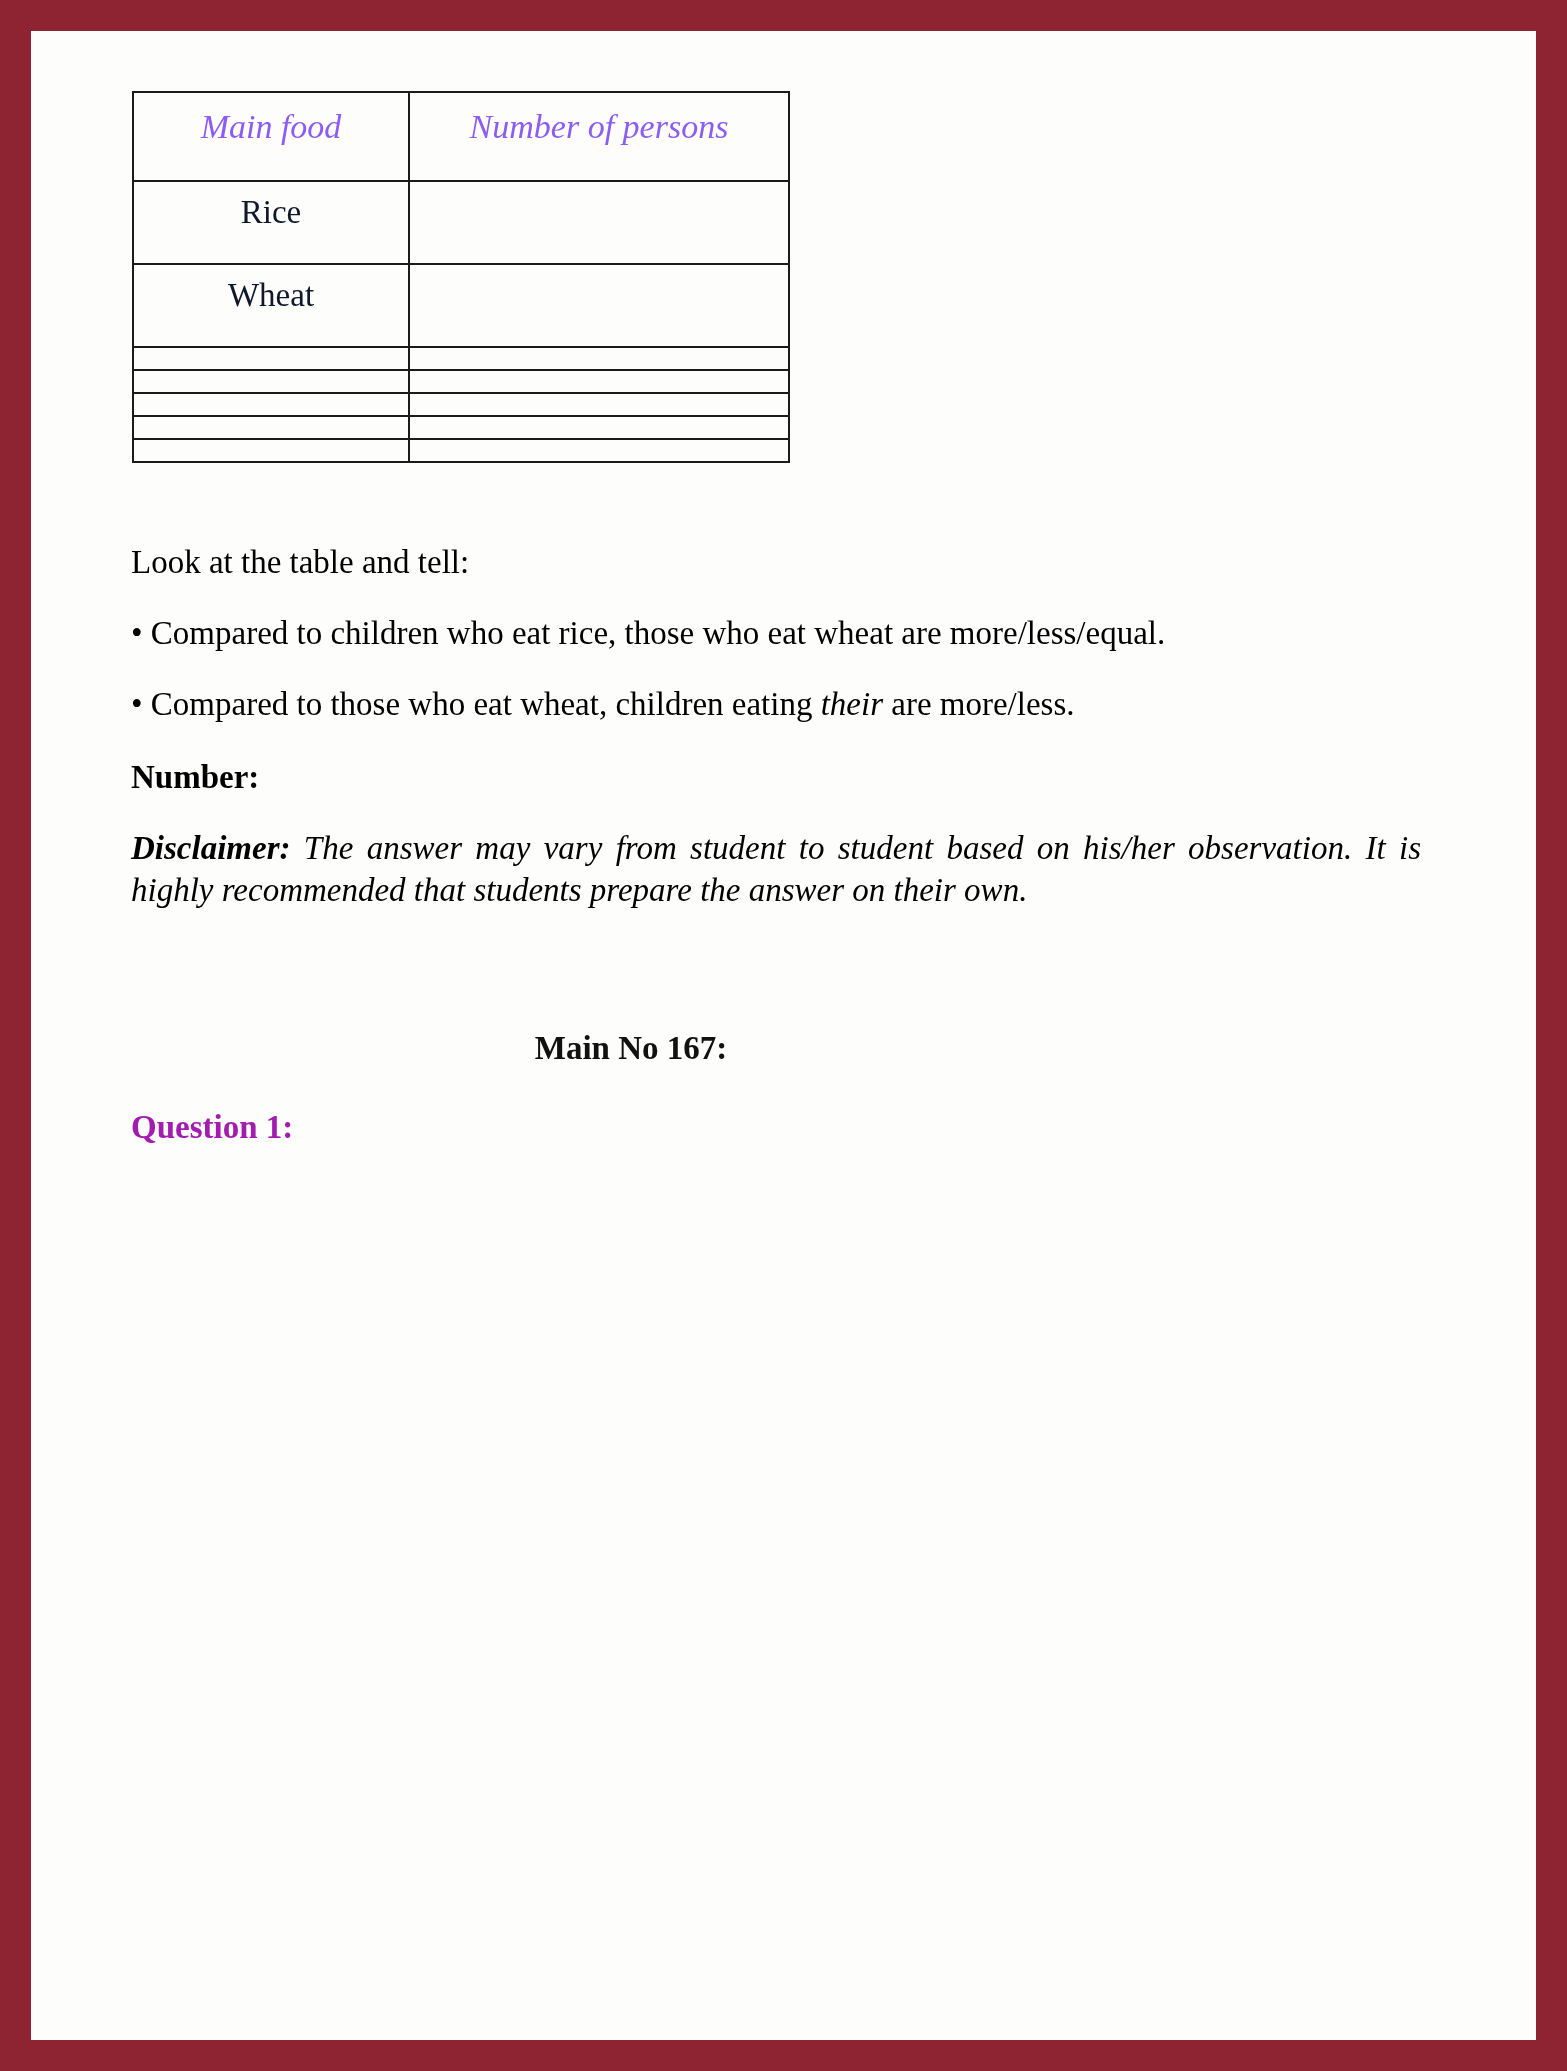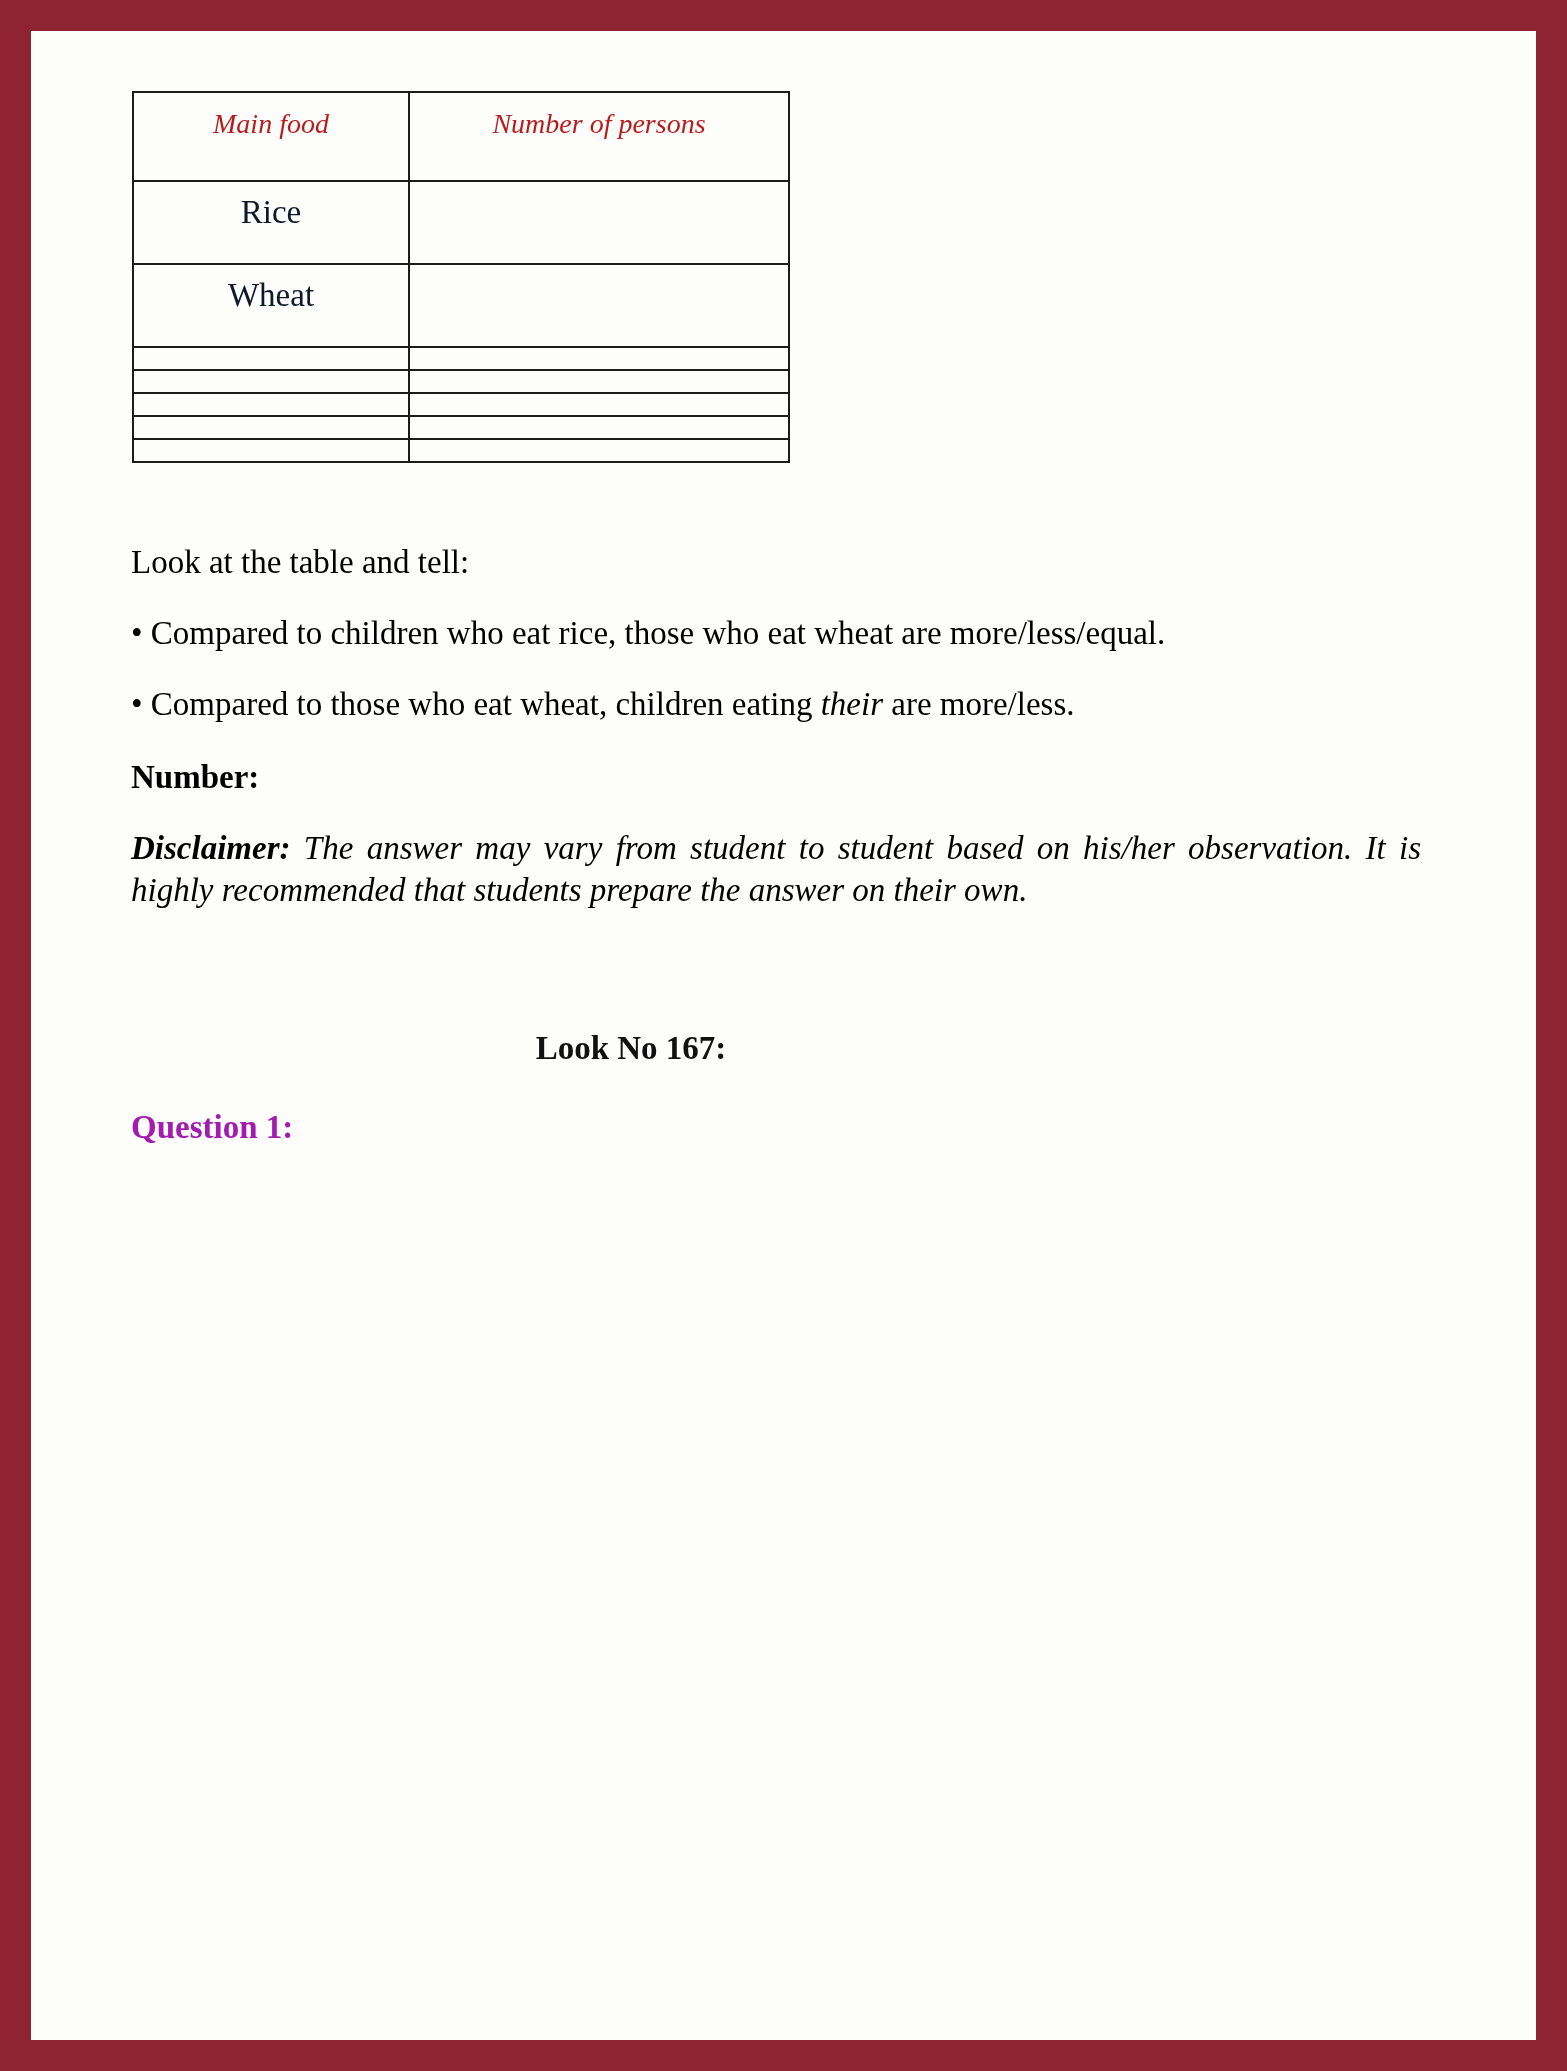--- a/index.html
+++ b/index.html
@@ -69,22 +69,22 @@
     text-align: center;
     vertical-align: top;
     background: #fdfdfb;
   }
   col.c1 { width: 276px; }
   col.c2 { width: 380px; }
 
   .hdr-cell {
     height: 89px;
     font-style: italic;
-    font-size: 28px;
-    color: #b91c1c;
+    font-size: 34px;
+    color: #8b5cf6;
     padding-top: 15px !important;
     box-sizing: border-box;
     font-weight: normal;
   }
   .hdr-cell span { display: inline-block; }
 
   .body-cell {
     height: 83px;
     font-size: 33px;
     color: #0f172a;
@@ -194,18 +194,18 @@
 
 
     <p class="para p-bullet2"><span>•</span> <span>Compared to children who eat rice, those who eat wheat are more/less/equal.</span></p>
 
     <p class="para p-bullet3"><span>•</span> <span>Compared to those who eat wheat, children eating</span> <span class="it">their</span> <span>are more/less.</span></p>
 
     <p class="para p-answer">Number:</p>
 
     <p class="para p-disclaim"><span class="lead">Disclaimer:</span> <span>The answer may vary from student to student based on his/her observation. It is highly recommended that students prepare the answer on their own.</span></p>
 
-    <p class="p-pageno">Look No 167:</p>
+    <p class="p-pageno">Main No 167:</p>
 
     <p class="p-question">Question 1:</p>
 
   </div>
 </div>
 
 </body></html>

